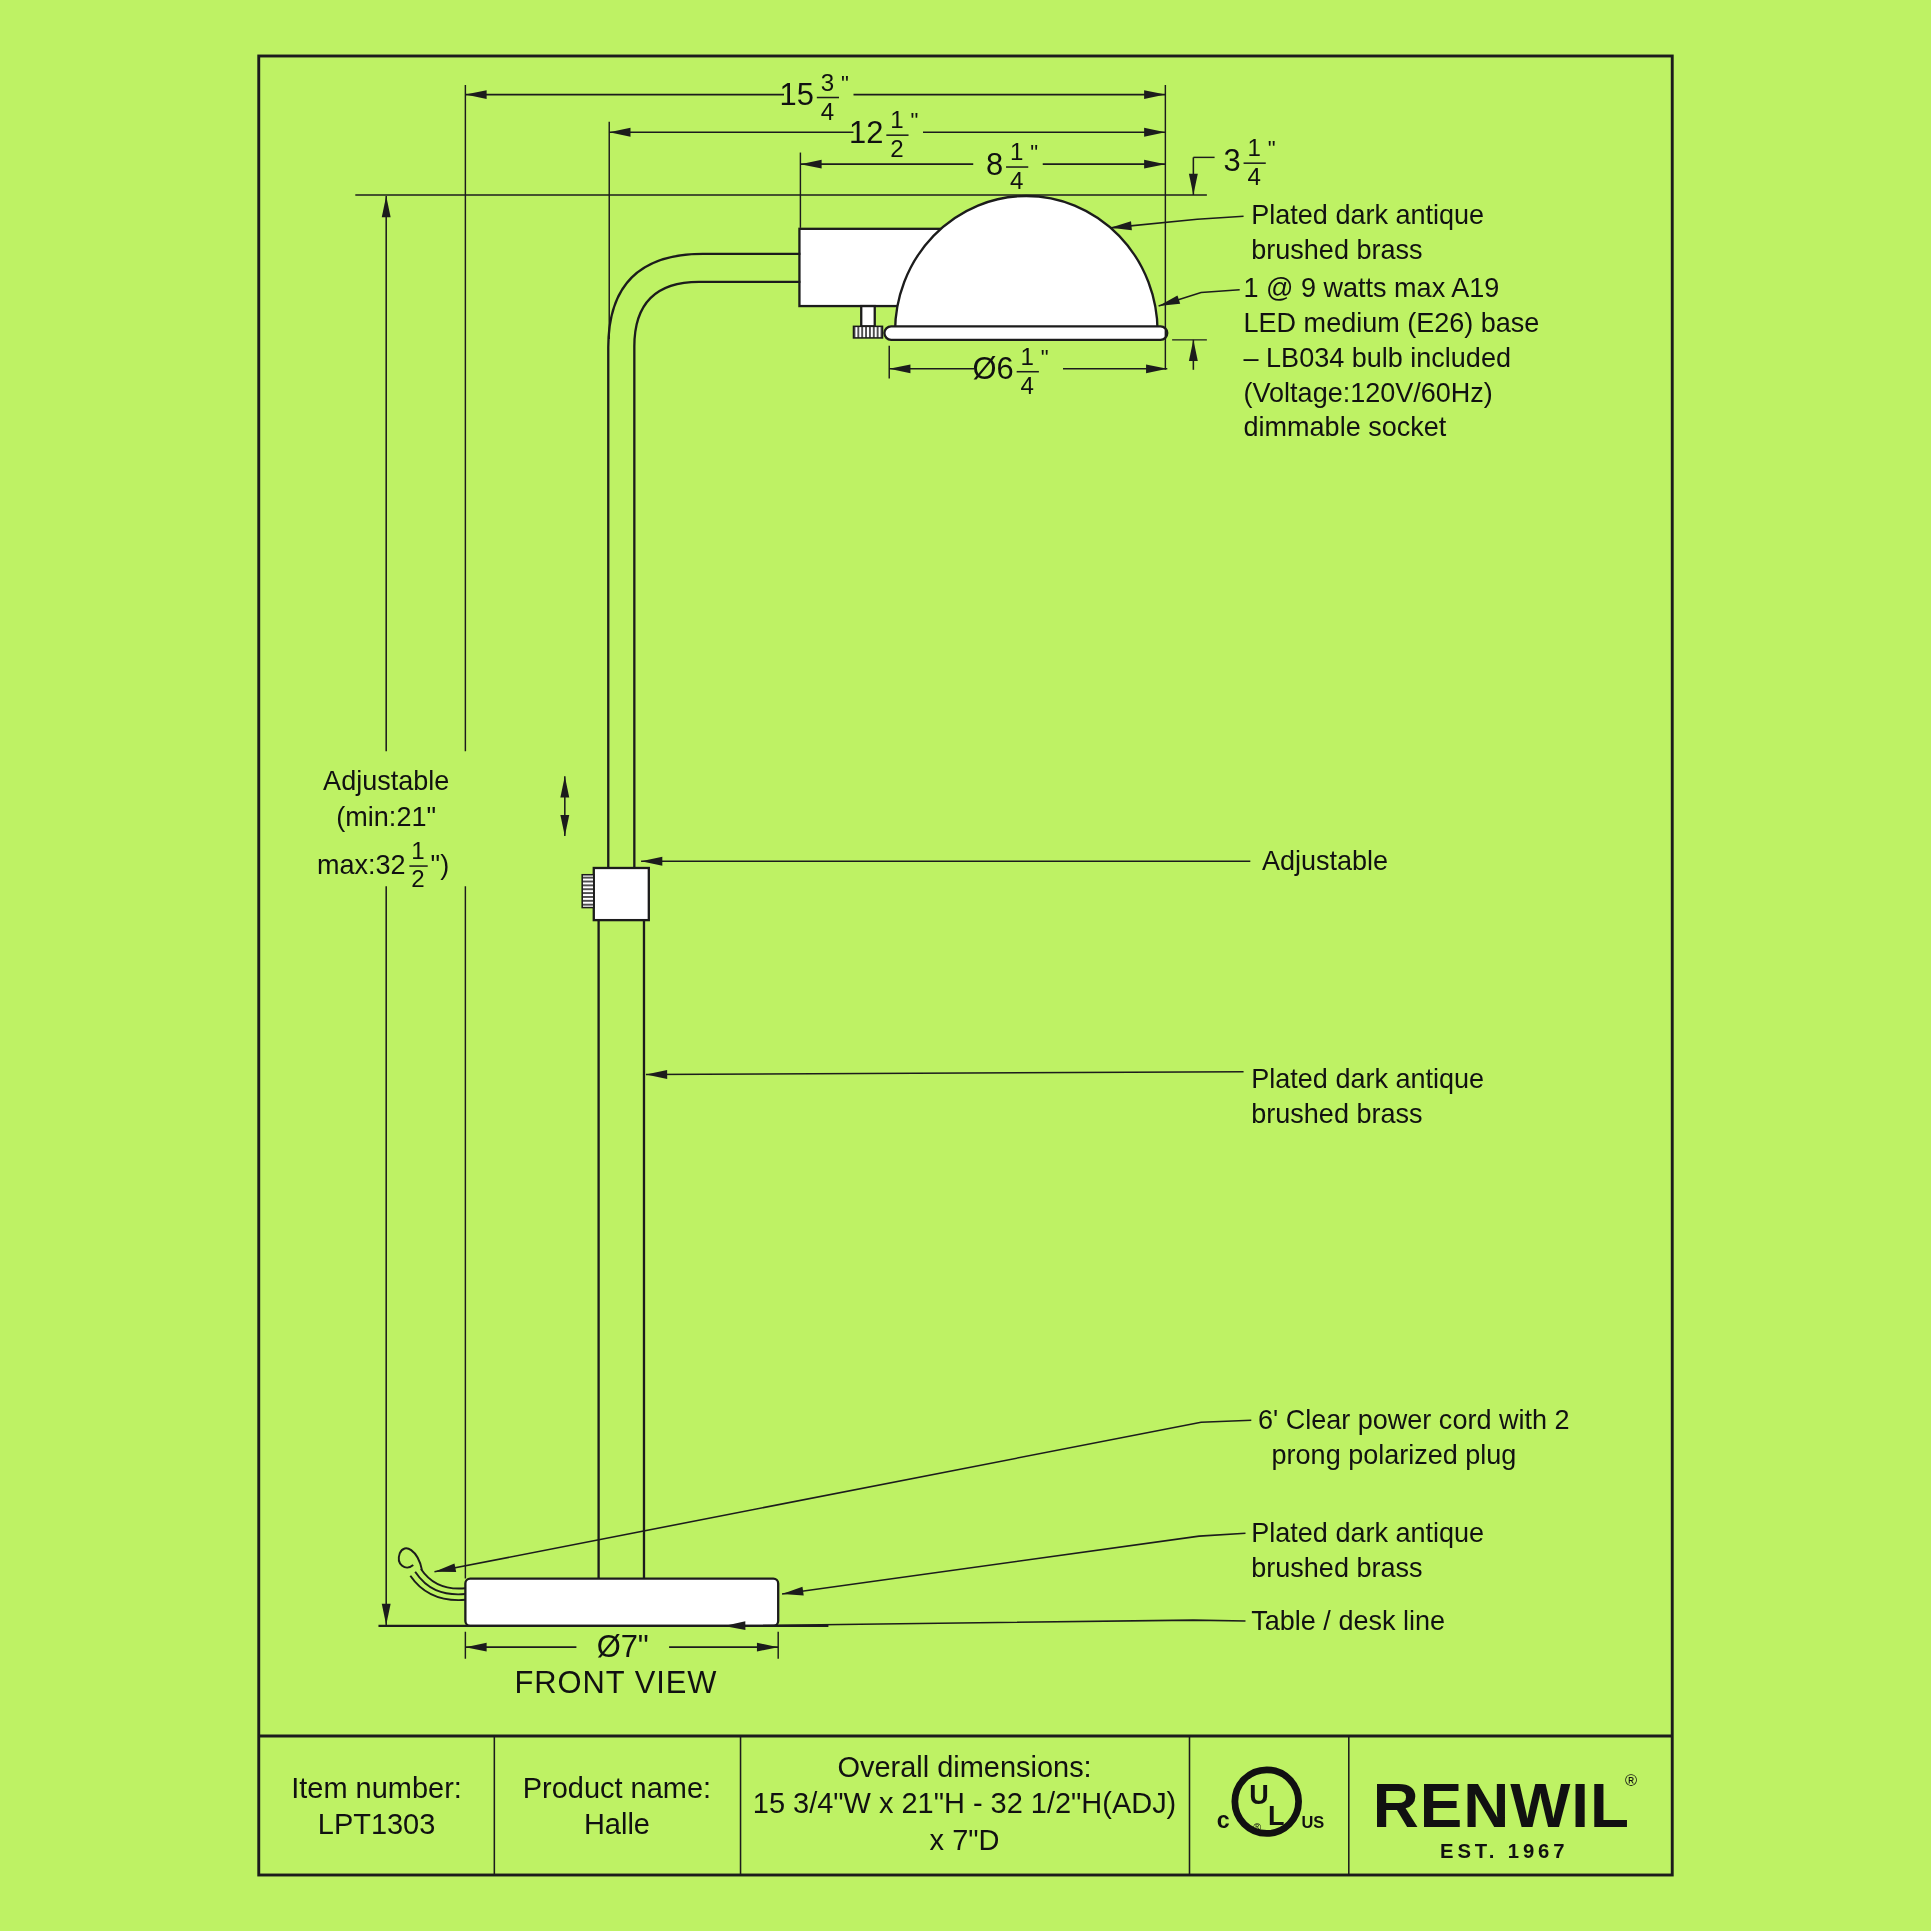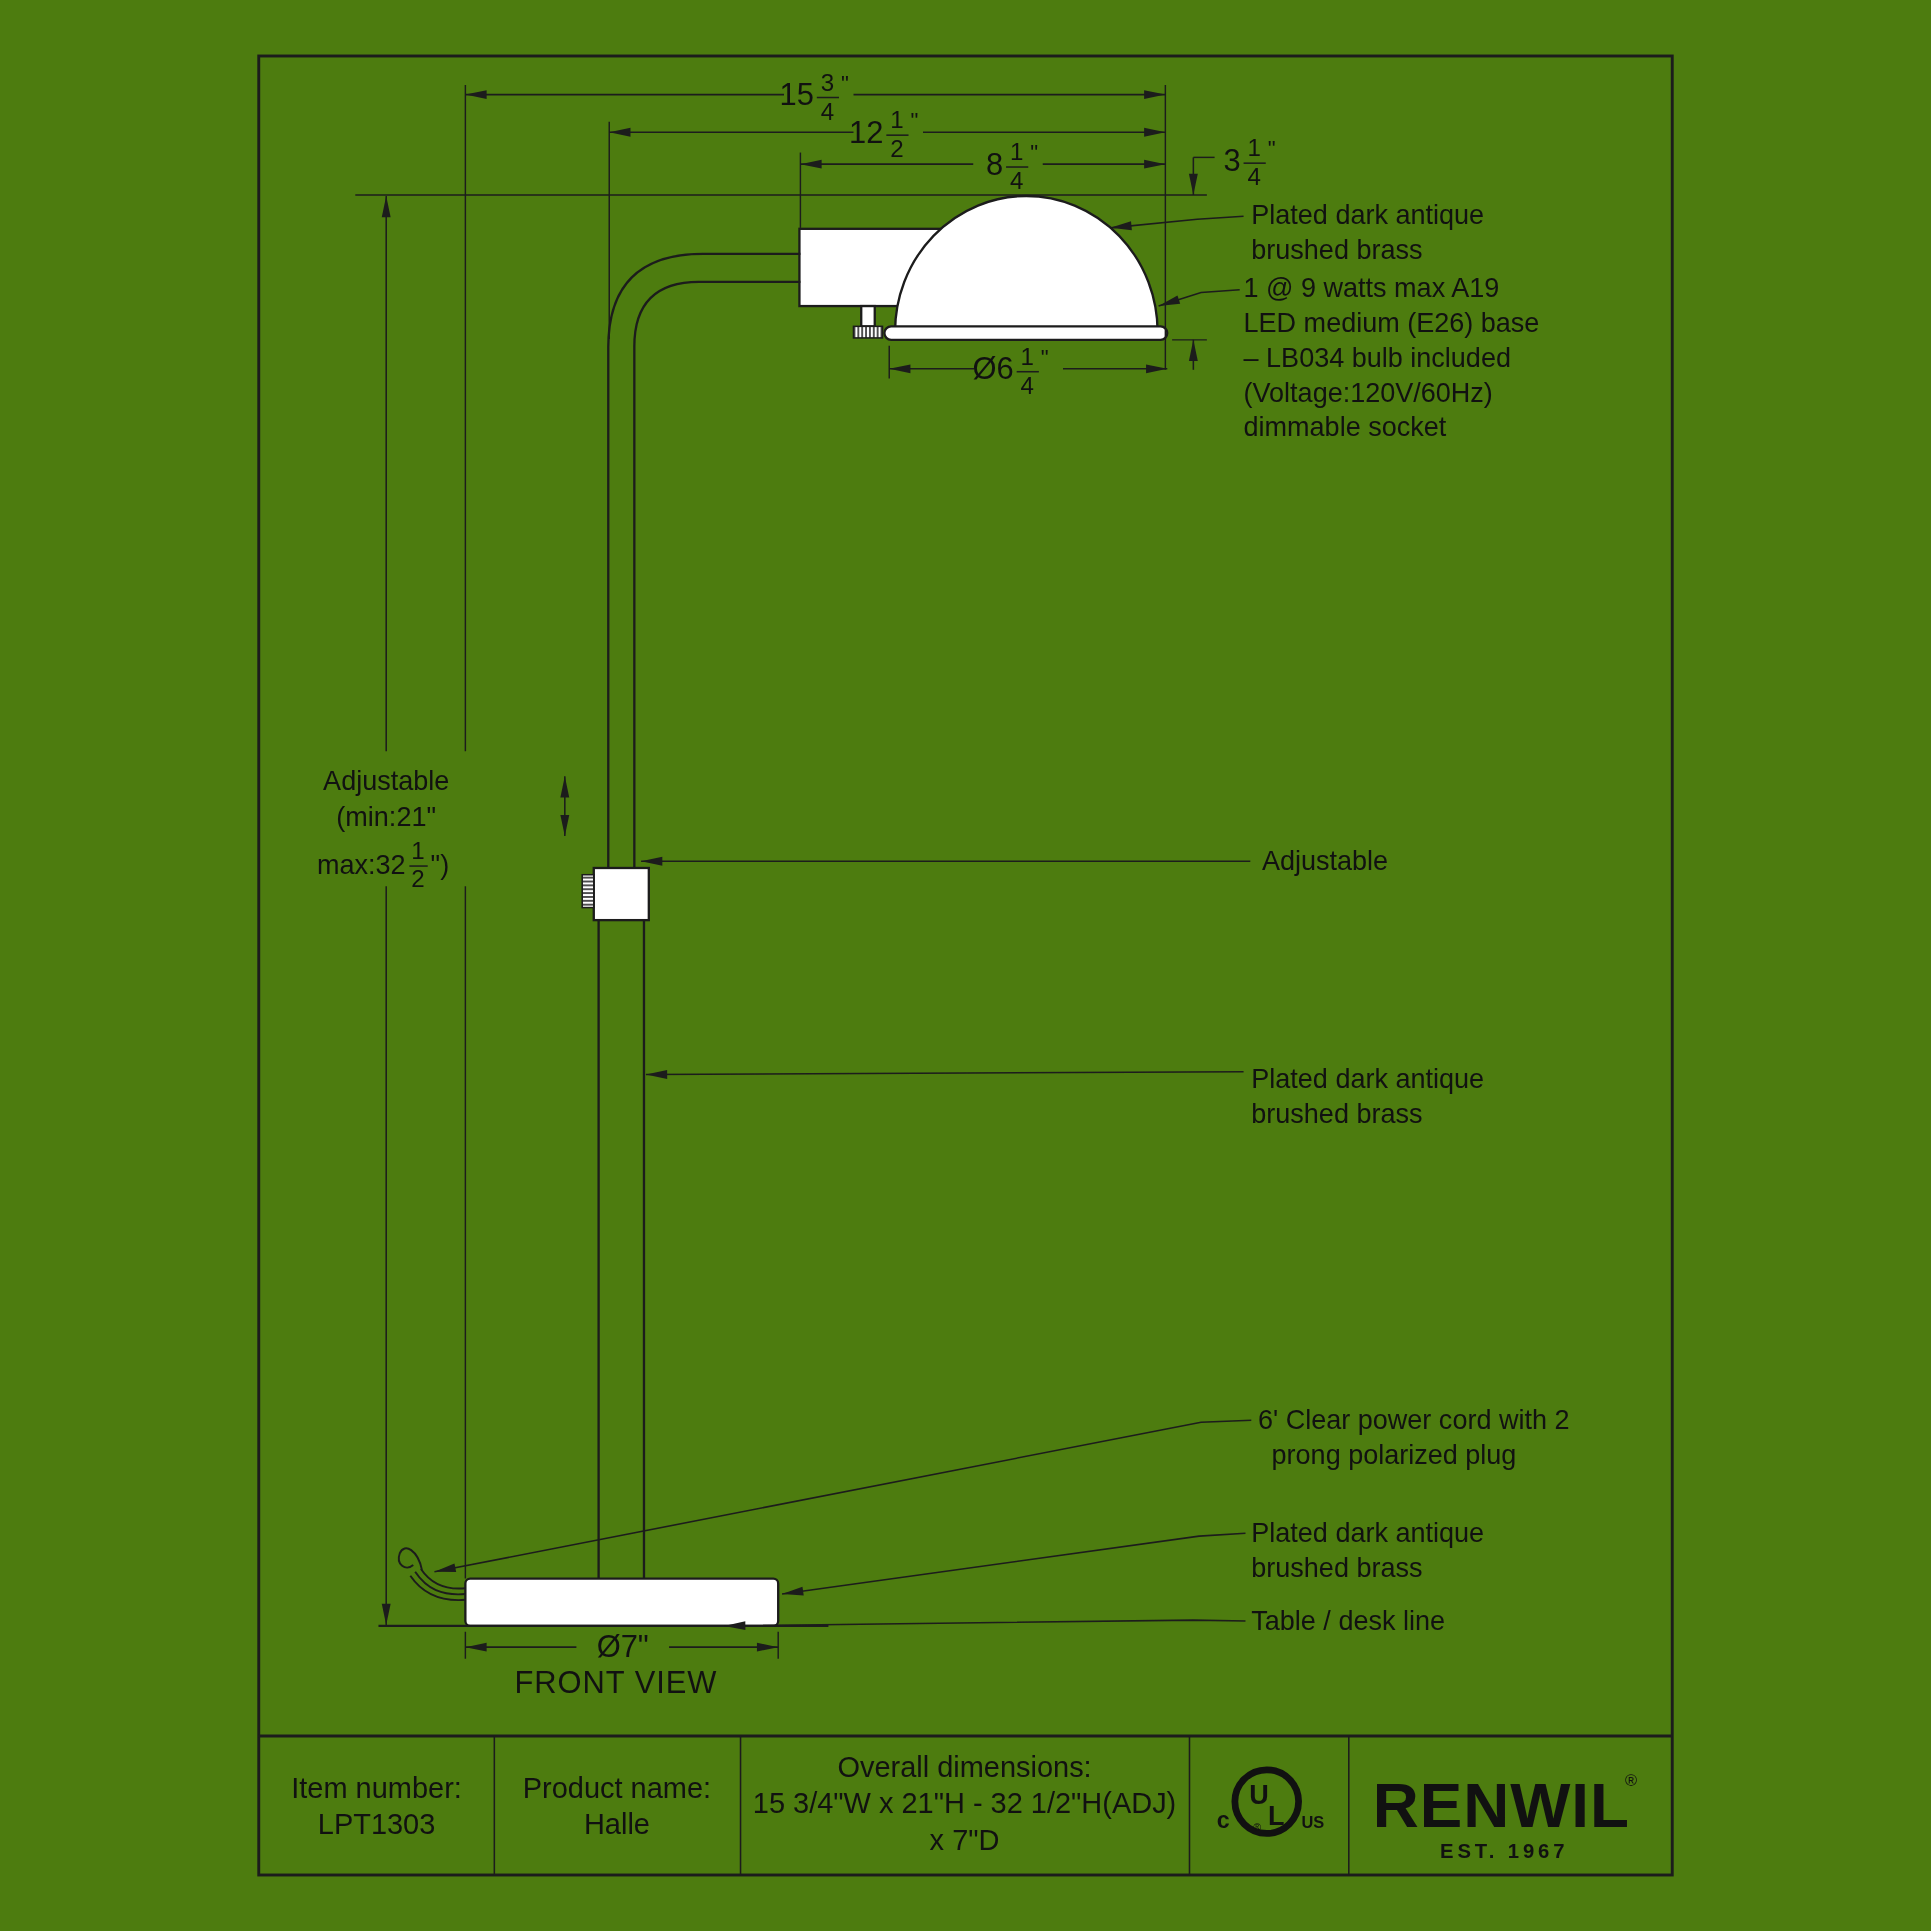--- a/index.html
+++ b/index.html
@@ -1,16 +1,16 @@
 <!DOCTYPE html>
 <html><head>
 <meta charset="utf-8">
 <style>
   html,body{margin:0;padding:0;background:#fff;}
-  #stage{position:relative;width:1931px;height:1931px;background:#4d7c0f;
+  #stage{position:relative;width:1931px;height:1931px;background:#bef264;
          font-family:"Liberation Sans","DejaVu Sans",sans-serif;}
   svg{position:absolute;left:0;top:0;}
   .ln{stroke:#1c1c1c;stroke-width:1.6;fill:none;}
   .ext{stroke:#1c1c1c;stroke-width:1.5;fill:none;}
   .lamp{stroke:#1c1c1c;stroke-width:2.4;fill:none;}
   .lampf{stroke:#1c1c1c;stroke-width:2.4;fill:#ffffff;}
   .cord{stroke:#1c1c1c;stroke-width:2;fill:none;}
   .border{stroke:#1c1c1c;stroke-width:3;fill:none;}
   .tline{stroke:#1c1c1c;stroke-width:2.4;fill:none;}
   text{fill:#111;font-family:"Liberation Sans","DejaVu Sans",sans-serif;}

